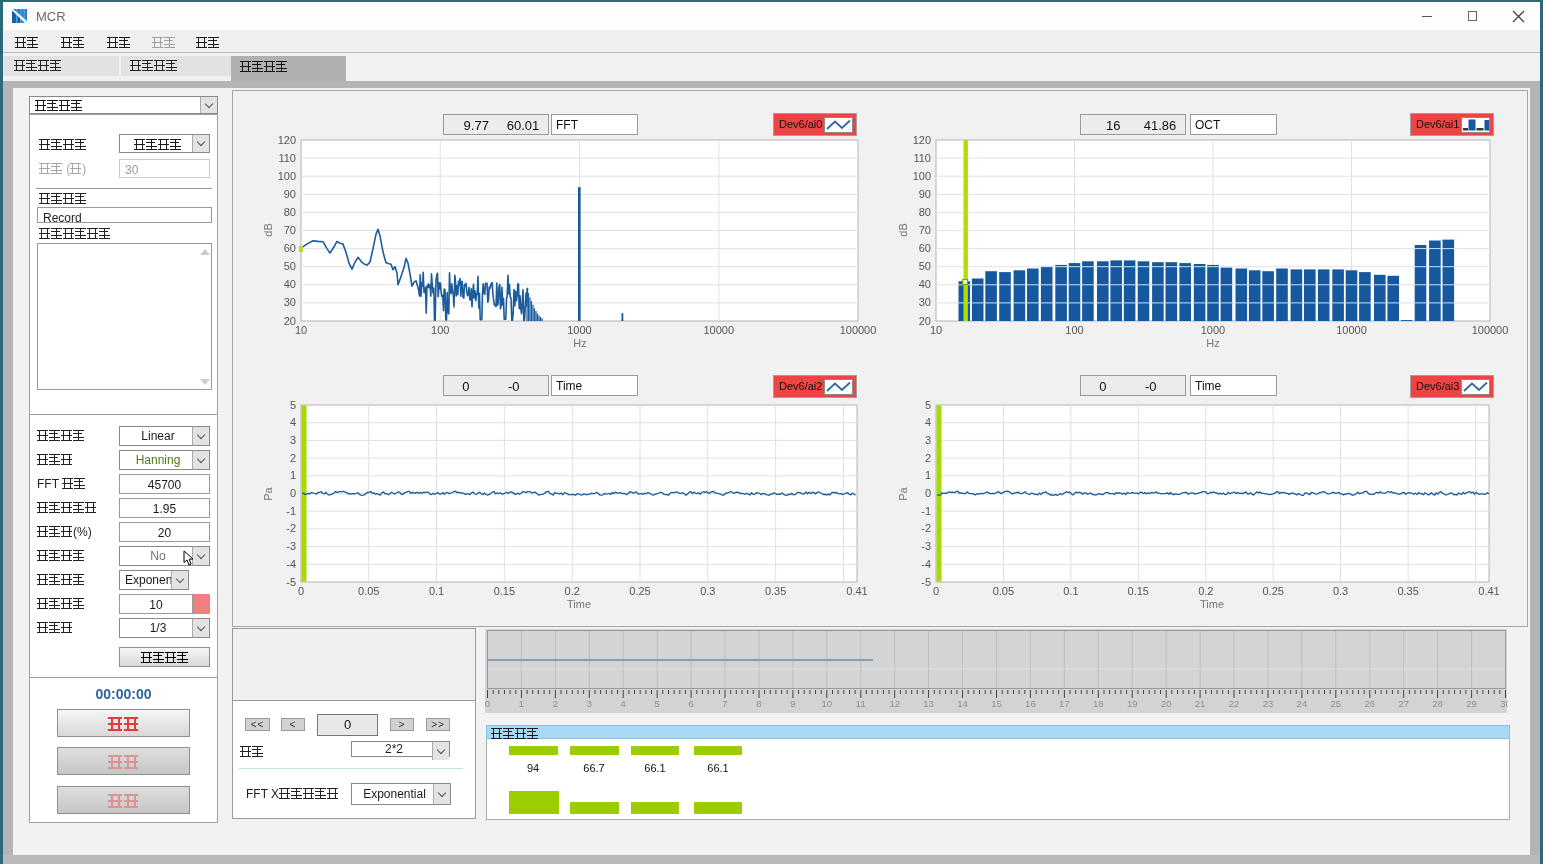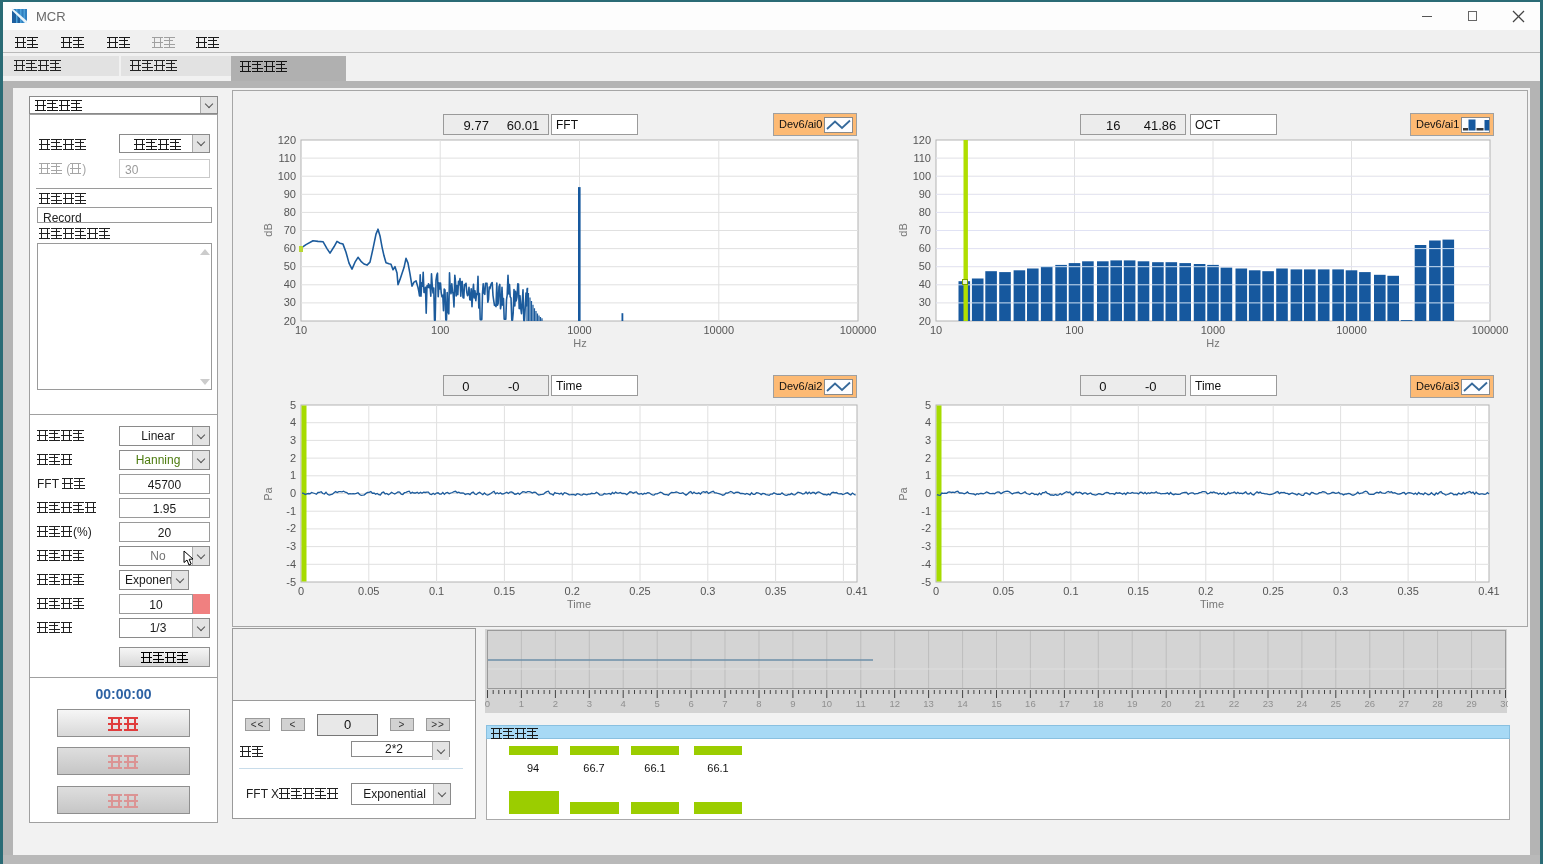--- a/index.html
+++ b/index.html
@@ -18,21 +18,21 @@
 linear-gradient(currentColor,currentColor) 0 11px/11px 1px;background-repeat:no-repeat}
 .g2{display:inline-block;width:14px;height:15px;margin-right:2px;vertical-align:top;background:
 linear-gradient(currentColor,currentColor) 0 1px/14px 2px,
 linear-gradient(currentColor,currentColor) 0 7px/14px 2px,
 linear-gradient(currentColor,currentColor) 0 13px/14px 2px,
 linear-gradient(currentColor,currentColor) 3px 1px/2px 14px,
 linear-gradient(currentColor,currentColor) 10px 1px/2px 14px;background-repeat:no-repeat}
 .ax{font-size:11px;fill:#555}
 .axt{font-size:11px;fill:#777}
 .rl{font-size:9.5px;fill:#8f8f8f}
-.lg{width:84px;height:23px;background:#fdba74;border:1px solid #a0a0a0}
+.lg{width:84px;height:23px;background:#ef4444;border:1px solid #a0a0a0}
 .lgt{position:absolute;left:5px;top:4px;font-size:11px;color:#111}
 .vb{width:106px;height:21px;background:#ececec;border:1px solid #9a9a9a;font-size:13px;color:#111}
 .nb{width:87px;height:21px;background:#fff;border:1px solid #9a9a9a;font-size:12px;color:#111;padding:3px 0 0 4px}
 .cb{background:#fff;border:1px solid #8a8a8a}
 .cbt{position:absolute;left:1px;right:18px;top:0;bottom:0;display:flex;align-items:center;font-size:12px;padding-left:4px}
 .cba{position:absolute;right:0;top:0;width:17px;background:#e3e3e3;border-left:1px solid #aaa;display:flex;align-items:center;justify-content:center}
 .chev{width:6px;height:6px;border-right:1.6px solid #555;border-bottom:1.6px solid #555;transform:rotate(45deg);margin-top:-3px}
 .tb{border:1px solid;font-size:12px;padding-top:3px}
 .lab{font-size:12px;color:#222;position:absolute;white-space:nowrap}
 .btn{position:absolute;border:1px solid #8f8f8f;background:linear-gradient(#f6f6f6,#d8d8d8);text-align:center}

